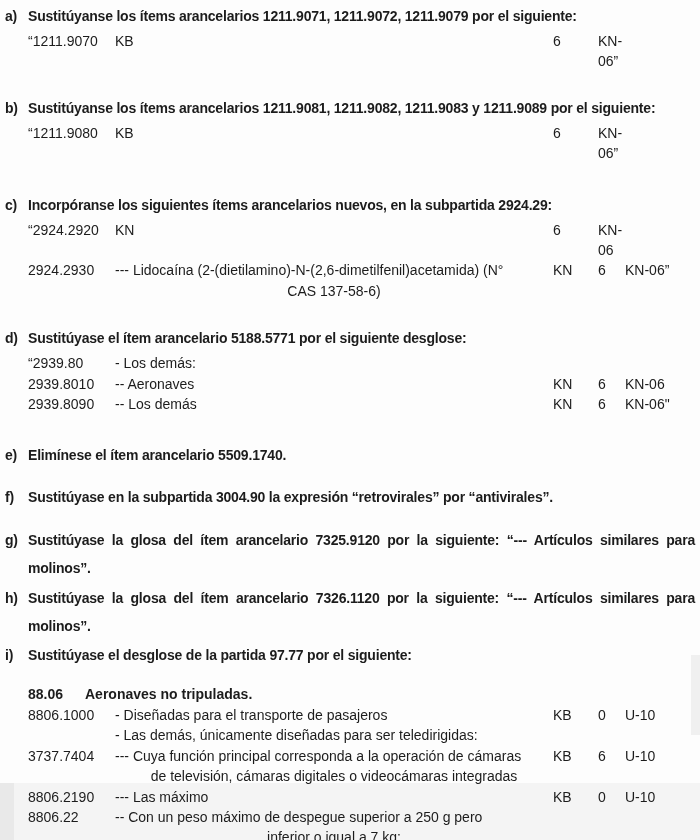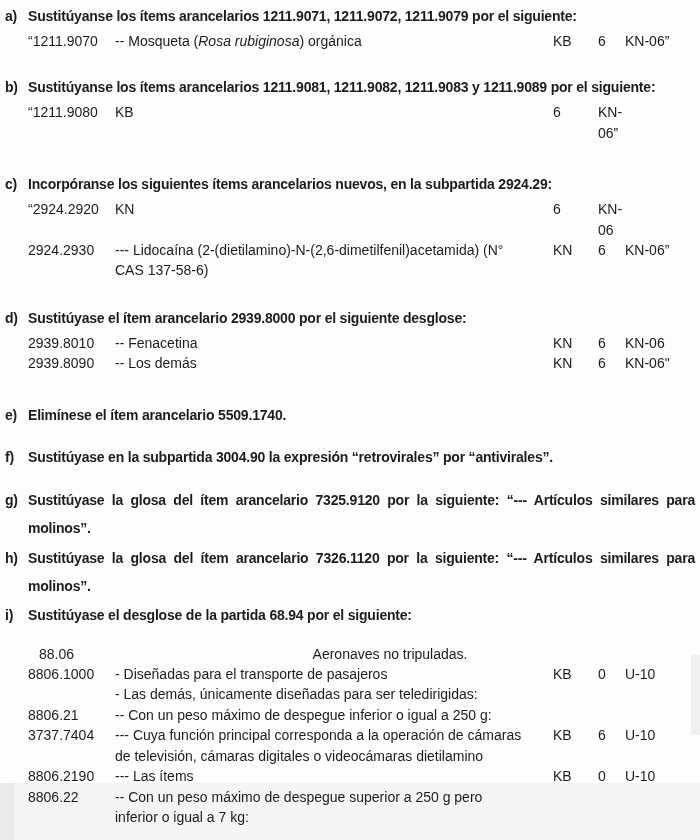--- a/index.html
+++ b/index.html
@@ -25,27 +25,26 @@
   .stext.justify{text-align:justify;}
   .rows-block{margin-top:1px;padding-left:23px;}
   .rows-block.rt15{margin-top:15px;}
   .trow{
     display:grid;
     grid-template-columns:87px 438px 45px 27px auto;
     line-height:20.4px;
     align-items:start;
   }
   .trow .cell{display:block;}
-  .trow .desc2{display:block;}
+  .trow .desc2{display:block;text-align:center;}
   .partida{
     display:grid;
     grid-template-columns:57px auto;
     line-height:20.4px;
-    font-weight:normal;
-    text-align:center;
+    font-weight:bold;
   }
   .mb22{margin-bottom:22px;} .mb27{margin-bottom:27px;} .mb23{margin-bottom:23px;}
   .mb14{margin-bottom:14px;} .mb15{margin-bottom:15px;} .mb2{margin-bottom:2px;}
   .mb1{margin-bottom:1px;} .mb0{margin-bottom:0;}
   i{font-style:italic;}
 </style>
 </head>
 <body>
 
 <div class="page">
@@ -56,21 +55,20 @@
   <div class="content">
 
     <div class="section mb22">
       <div class="shead">
         <span class="slabel">a)</span>
         <div class="stext">Sustitúyanse los ítems arancelarios 1211.9071, 1211.9072, 1211.9079 por el siguiente:</div>
       </div>
       <div class="rows-block">
         <div class="trow">
           <span class="cell">“1211.9070</span>
-          <span class="cell"><span>-- Mosqueta (</span><i>Rosa rubiginosa</i><span>) orgánica</span></span>
           <span class="cell">KB</span>
           <span class="cell">6</span>
           <span class="cell">KN-06”</span>
         </div>
       </div>
     </div>
 
     <div class="section mb27">
       <div class="shead">
         <span class="slabel">b)</span>
@@ -104,26 +102,33 @@
           <span class="cell">KN</span>
           <span class="cell">6</span>
           <span class="cell">KN-06”</span>
         </div>
       </div>
     </div>
 
     <div class="section mb27">
       <div class="shead">
         <span class="slabel">d)</span>
-        <div class="stext">Sustitúyase el ítem arancelario 2939.8000 por el siguiente desglose:</div>
-      </div>
-      <div class="rows-block">
+        <div class="stext">Sustitúyase el ítem arancelario 5188.5771 por el siguiente desglose:</div>
+      </div>
+      <div class="rows-block">
+        <div class="trow">
+          <span class="cell">“2939.80</span>
+          <span class="cell">- Los demás:</span>
+          <span class="cell"></span>
+          <span class="cell"></span>
+          <span class="cell"></span>
+        </div>
         <div class="trow">
           <span class="cell">2939.8010</span>
-          <span class="cell">-- Fenacetina</span>
+          <span class="cell">-- Aeronaves</span>
           <span class="cell">KN</span>
           <span class="cell">6</span>
           <span class="cell">KN-06</span>
         </div>
         <div class="trow">
           <span class="cell">2939.8090</span>
           <span class="cell">-- Los demás</span>
           <span class="cell">KN</span>
           <span class="cell">6</span>
           <span class="cell">KN-06"</span>
@@ -155,21 +160,21 @@
     <div class="section mb1">
       <div class="shead">
         <span class="slabel">h)</span>
         <div class="stext justify">Sustitúyase la glosa del ítem arancelario 7326.1120 por la siguiente: “--- Artículos similares para molinos”.</div>
       </div>
     </div>
 
     <div class="section mb0">
       <div class="shead">
         <span class="slabel">i)</span>
-        <div class="stext">Sustitúyase el desglose de la partida 68.94 por el siguiente:</div>
+        <div class="stext">Sustitúyase el desglose de la partida 97.77 por el siguiente:</div>
       </div>
       <div class="rows-block rt15">
         <div class="partida">
           <span>88.06</span>
           <span>Aeronaves no tripuladas.</span>
         </div>
         <div class="trow">
           <span class="cell">8806.1000</span>
           <span class="cell">- Diseñadas para el transporte de pasajeros</span>
           <span class="cell">KB</span>
@@ -177,36 +182,29 @@
           <span class="cell">U-10</span>
         </div>
         <div class="trow">
           <span class="cell"></span>
           <span class="cell">- Las demás, únicamente diseñadas para ser teledirigidas:</span>
           <span class="cell"></span>
           <span class="cell"></span>
           <span class="cell"></span>
         </div>
         <div class="trow">
-          <span class="cell">8806.21</span>
-          <span class="cell">-- Con un peso máximo de despegue inferior o igual a 250 g:</span>
-          <span class="cell"></span>
-          <span class="cell"></span>
-          <span class="cell"></span>
-        </div>
-        <div class="trow">
           <span class="cell">3737.7404</span>
-          <span class="cell"><span>--- Cuya función principal corresponda a la operación de cámaras</span><span class="desc2">de televisión, cámaras digitales o videocámaras dietilamino</span></span>
+          <span class="cell"><span>--- Cuya función principal corresponda a la operación de cámaras</span><span class="desc2">de televisión, cámaras digitales o videocámaras integradas</span></span>
           <span class="cell">KB</span>
           <span class="cell">6</span>
           <span class="cell">U-10</span>
         </div>
         <div class="trow">
           <span class="cell">8806.2190</span>
-          <span class="cell">--- Las ítems</span>
+          <span class="cell">--- Las máximo</span>
           <span class="cell">KB</span>
           <span class="cell">0</span>
           <span class="cell">U-10</span>
         </div>
         <div class="trow">
           <span class="cell">8806.22</span>
           <span class="cell"><span>-- Con un peso máximo de despegue superior a 250 g pero</span><span class="desc2">inferior o igual a 7 kg:</span></span>
           <span class="cell"></span>
           <span class="cell"></span>
           <span class="cell"></span>

